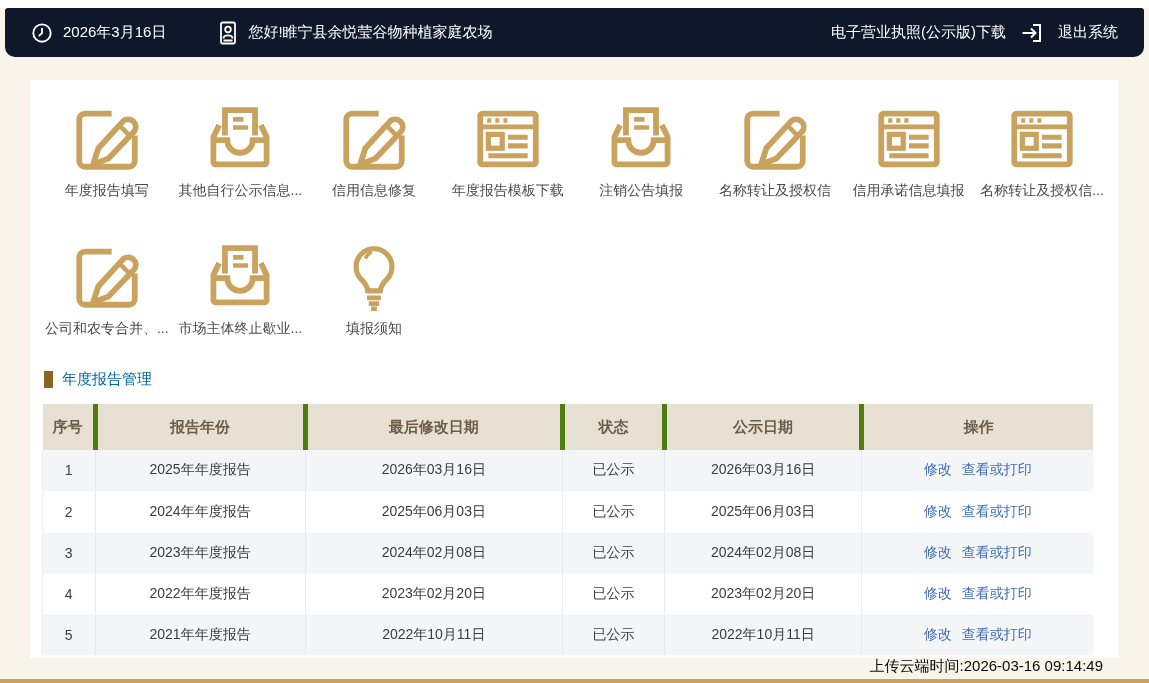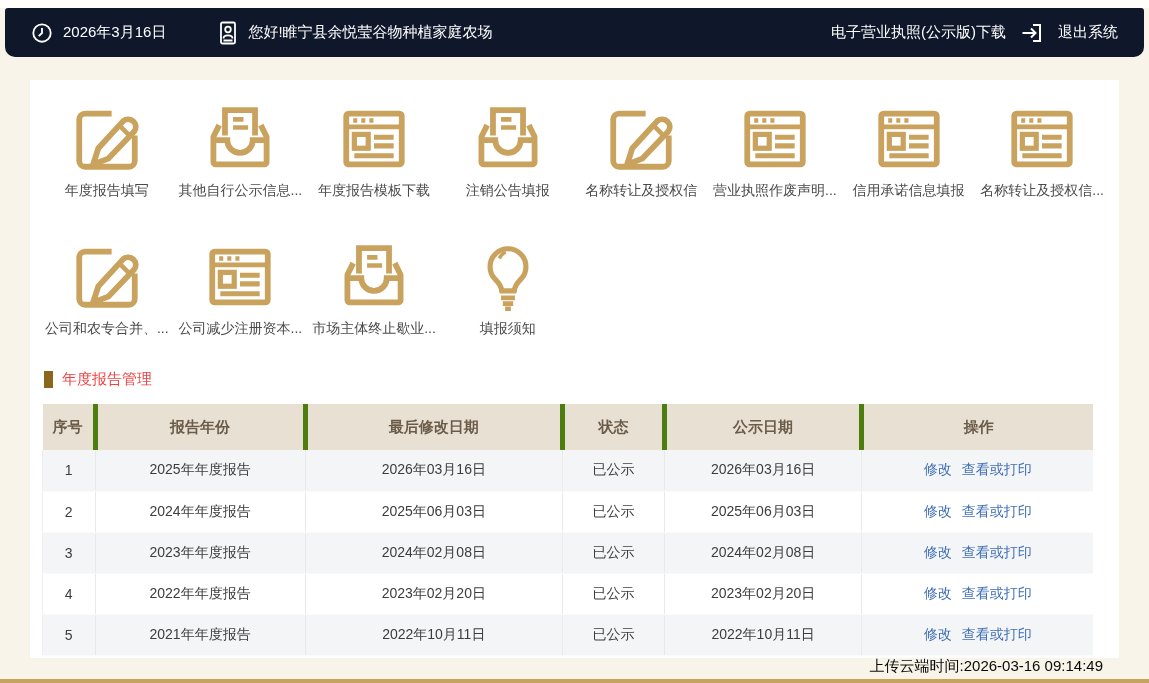--- a/index.html
+++ b/index.html
@@ -38,21 +38,21 @@
   }
   .gcell { display:flex; flex-direction:column; align-items:center; cursor:pointer; }
   .gicon { width:74px; height:74px; color:#c9a25e; }
   .glabel {
     margin-top:6px; font-size:14px; color:#4a4a4a; white-space:nowrap;
   }
 
   
   .section-head { display:flex; align-items:center; margin:32px 0 0 14px; }
   .marker { width:9px; height:17px; background:#8a671c; margin-right:9px; }
-  .section-title { font-size:15px; color:#ef4444; }
+  .section-title { font-size:15px; color:#0369a1; }
 
   
   .tbl-wrap { margin:15px 26px 0 12px; }
   table { width:100%; border-collapse:collapse; table-layout:fixed; }
   thead th {
     background:#e8e0d3; color:#6b5c49; font-size:15px; font-weight:bold;
     height:46px; text-align:center; border-right:5px solid #4d7c0f;
   }
   thead th:last-child { border-right:none; }
   tbody td {
@@ -151,66 +151,60 @@
       <span class="glabel">年度报告填写</span>
     </div>
     <div class="gcell">
       <svg class="gicon">
           <use href="#i-inbox"></use>
         </svg>
       <span class="glabel">其他自行公示信息...</span>
     </div>
     <div class="gcell">
       <svg class="gicon">
+          <use href="#i-edit"></use>
+        </svg>
+      <span class="glabel">信用信息修复</span>
+    </div>
+    <div class="gcell">
+      <svg class="gicon">
           <use href="#i-browser"></use>
         </svg>
       <span class="glabel">年度报告模板下载</span>
     </div>
     <div class="gcell">
       <svg class="gicon">
           <use href="#i-inbox"></use>
         </svg>
       <span class="glabel">注销公告填报</span>
     </div>
     <div class="gcell">
       <svg class="gicon">
           <use href="#i-edit"></use>
         </svg>
       <span class="glabel">名称转让及授权信</span>
     </div>
+
     <div class="gcell">
       <svg class="gicon">
           <use href="#i-browser"></use>
         </svg>
-      <span class="glabel">营业执照作废声明...</span>
-    </div>
-
+      <span class="glabel">信用承诺信息填报</span>
+    </div>
     <div class="gcell">
       <svg class="gicon">
           <use href="#i-browser"></use>
         </svg>
-      <span class="glabel">信用承诺信息填报</span>
-    </div>
-    <div class="gcell">
-      <svg class="gicon">
-          <use href="#i-browser"></use>
-        </svg>
       <span class="glabel">名称转让及授权信...</span>
     </div>
     <div class="gcell">
       <svg class="gicon">
           <use href="#i-edit"></use>
         </svg>
       <span class="glabel">公司和农专合并、...</span>
-    </div>
-    <div class="gcell">
-      <svg class="gicon">
-          <use href="#i-browser"></use>
-        </svg>
-      <span class="glabel">公司减少注册资本...</span>
     </div>
     <div class="gcell">
       <svg class="gicon">
           <use href="#i-inbox"></use>
         </svg>
       <span class="glabel">市场主体终止歇业...</span>
     </div>
     <div class="gcell">
       <svg class="gicon">
           <use href="#i-bulb"></use>

